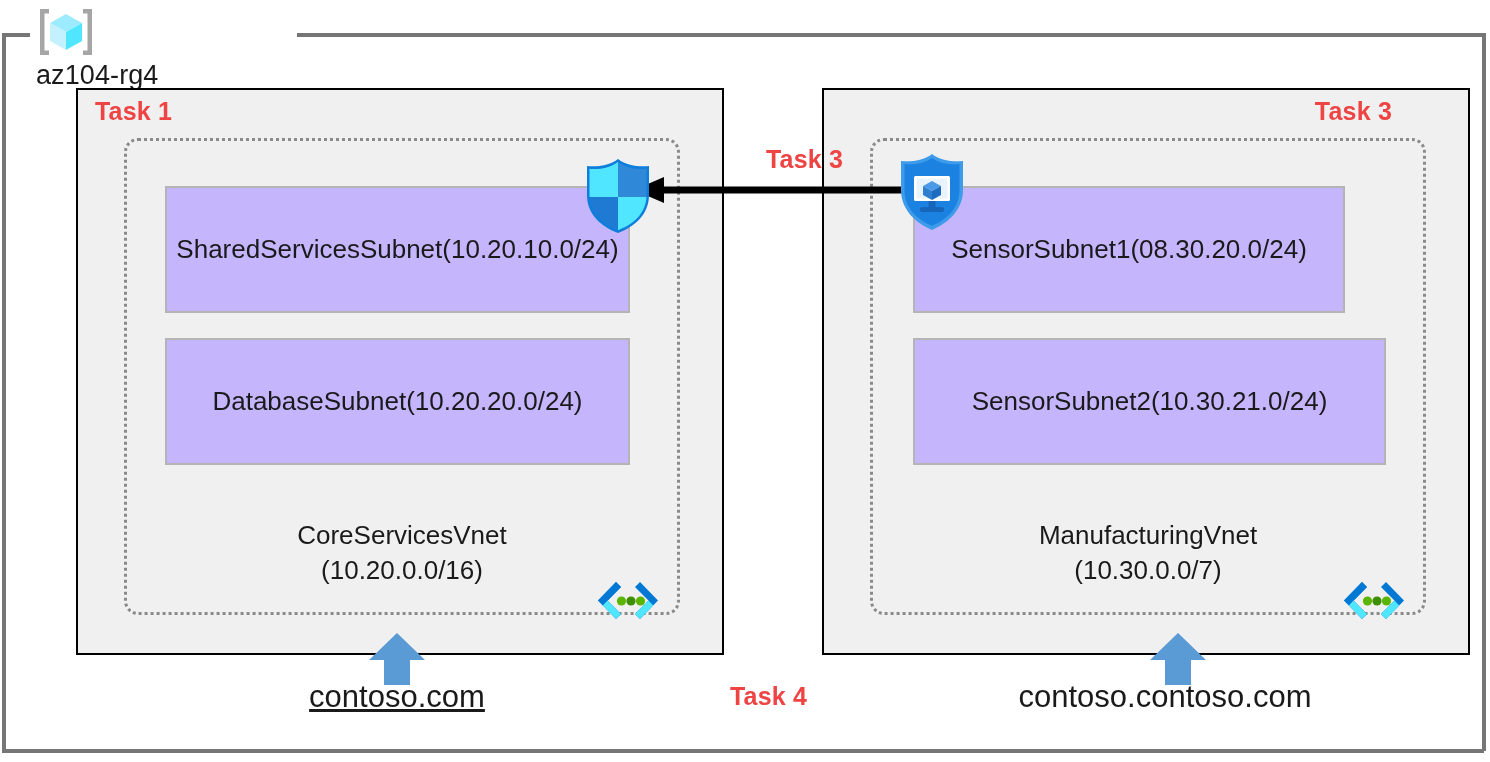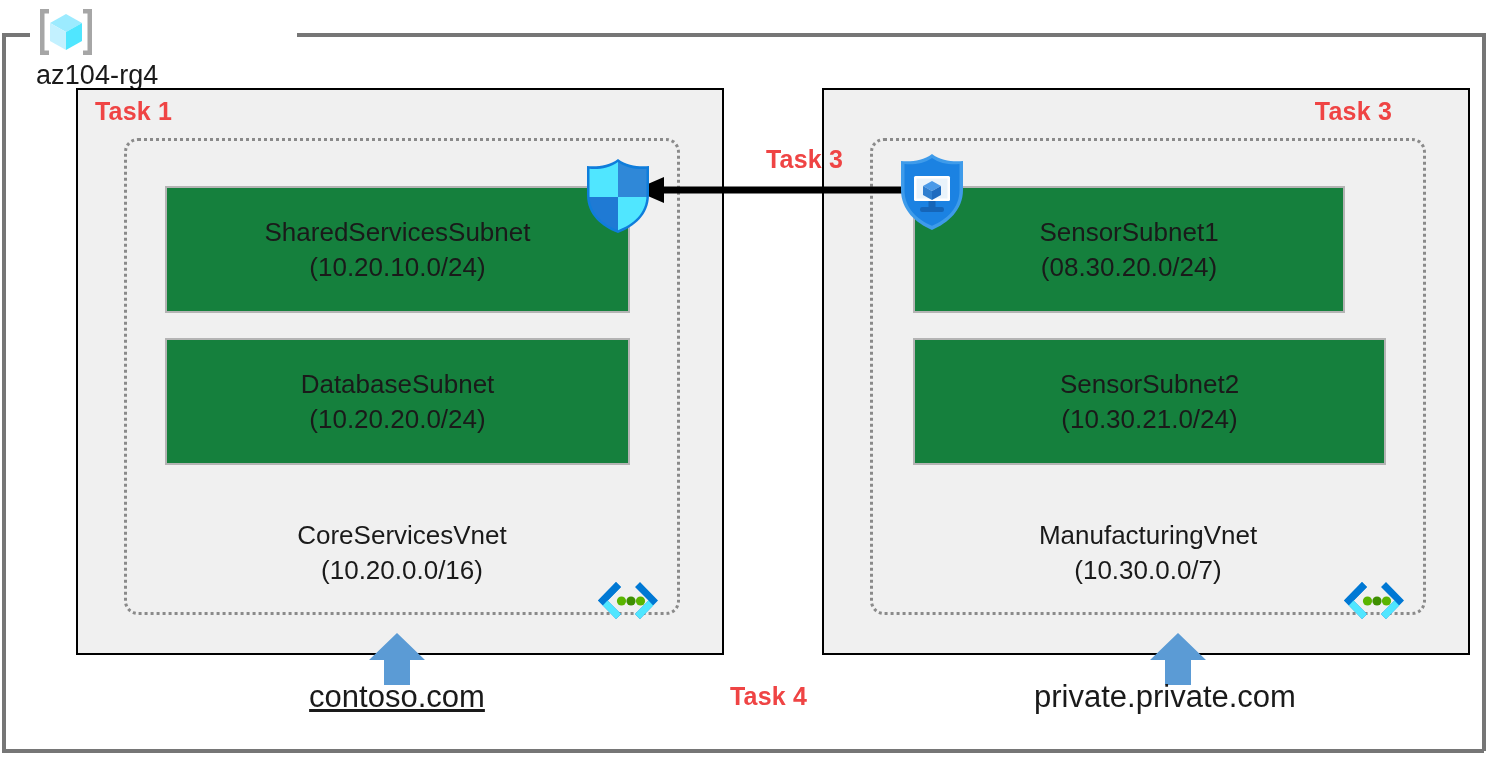--- a/index.html
+++ b/index.html
@@ -97,25 +97,25 @@
     color: #1a1a1a;
     line-height: 1.36;
     white-space: nowrap;
   }
   #vnet1-label { left: 124px; top: 518px; width: 556px; }
   #vnet2-label { left: 870px; top: 518px; width: 556px; }
 
   
   .subnet-box {
     position: absolute;
-    background: #15803d;
+    background: #c4b5fd;
     border: 2px solid #b4b4b4;
     box-sizing: border-box;
     display: flex;
-    flex-direction: column;
+    flex-direction: row;
     align-items: center;
     justify-content: center;
   }
   .subnet-text {
     font-size: 26px;
     color: #1a1a1a;
     line-height: 1.34;
     text-align: center;
     white-space: nowrap;
   }
@@ -282,17 +282,17 @@
       <polygon points="28,0 56,27 41,27 41,52 15,52 15,27 0,27" fill="#5b9bd5"></polygon>
     </svg>
   </div>
   <div class="dns-zone-name" id="zone1">contoso.com</div>
 
   <div class="icon-abs" id="dns-arrow-2">
     <svg width="56" height="52" viewBox="0 0 56 52" xmlns="http://www.w3.org/2000/svg">
       <polygon points="28,0 56,27 41,27 41,52 15,52 15,27 0,27" fill="#5b9bd5"></polygon>
     </svg>
   </div>
-  <div class="dns-zone-name" id="zone2">private.private.com</div>
+  <div class="dns-zone-name" id="zone2">contoso.contoso.com</div>
 
   <div class="task-label" id="task4-label">Task 4</div>
 
 </div>
 
 </body></html>

